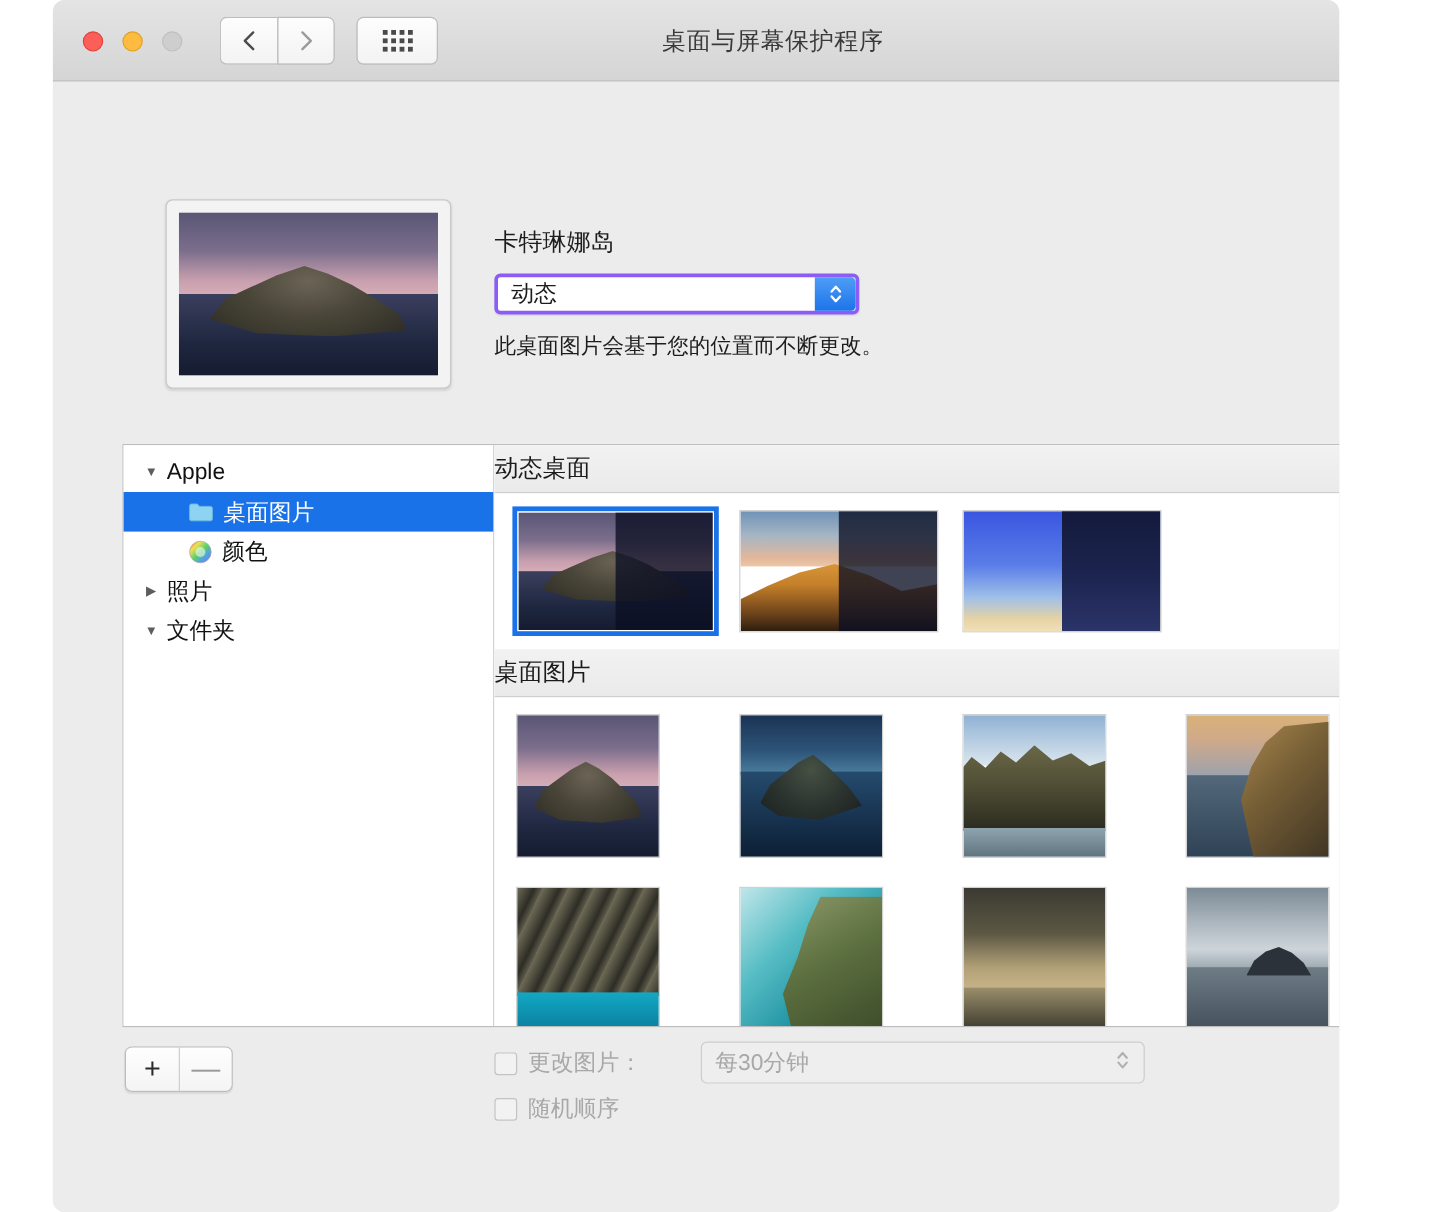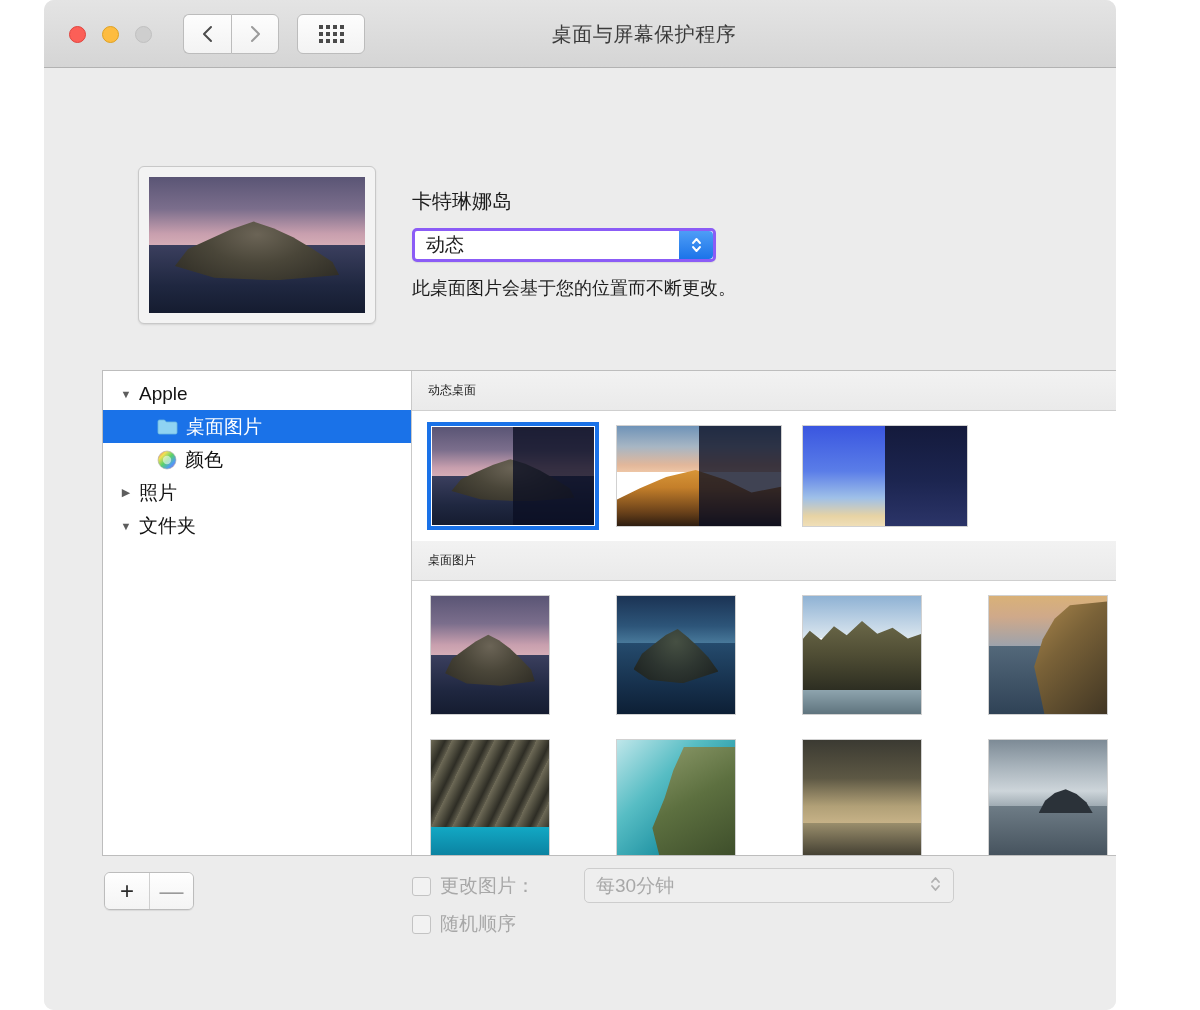--- a/index.html
+++ b/index.html
@@ -166,22 +166,22 @@
 
   
   #gallery {
     flex: 1; height: 100%;
     background: #ffffff;
     overflow: hidden;
     position: relative;
   }
   .secthead {
     height: 40px; display: flex; align-items: center;
-    padding-left: 16px;
-    font-size: 12px; color: #1b1b1b;
+    padding-left: 0;
+    font-size: 20px; color: #1b1b1b;
     background: linear-gradient(to bottom,#f2f2f2,#eaeaea);
     border-bottom: 1px solid #cfcfcf;
   }
   .thumbrow { display: flex; padding: 14px 0 14px 18px; gap: 20px; }
   .thumb {
     width: 166px; height: 102px;
     position: relative; overflow: hidden;
     border: 1px solid rgba(0,0,0,.18);
     flex: 0 0 auto;
   }

